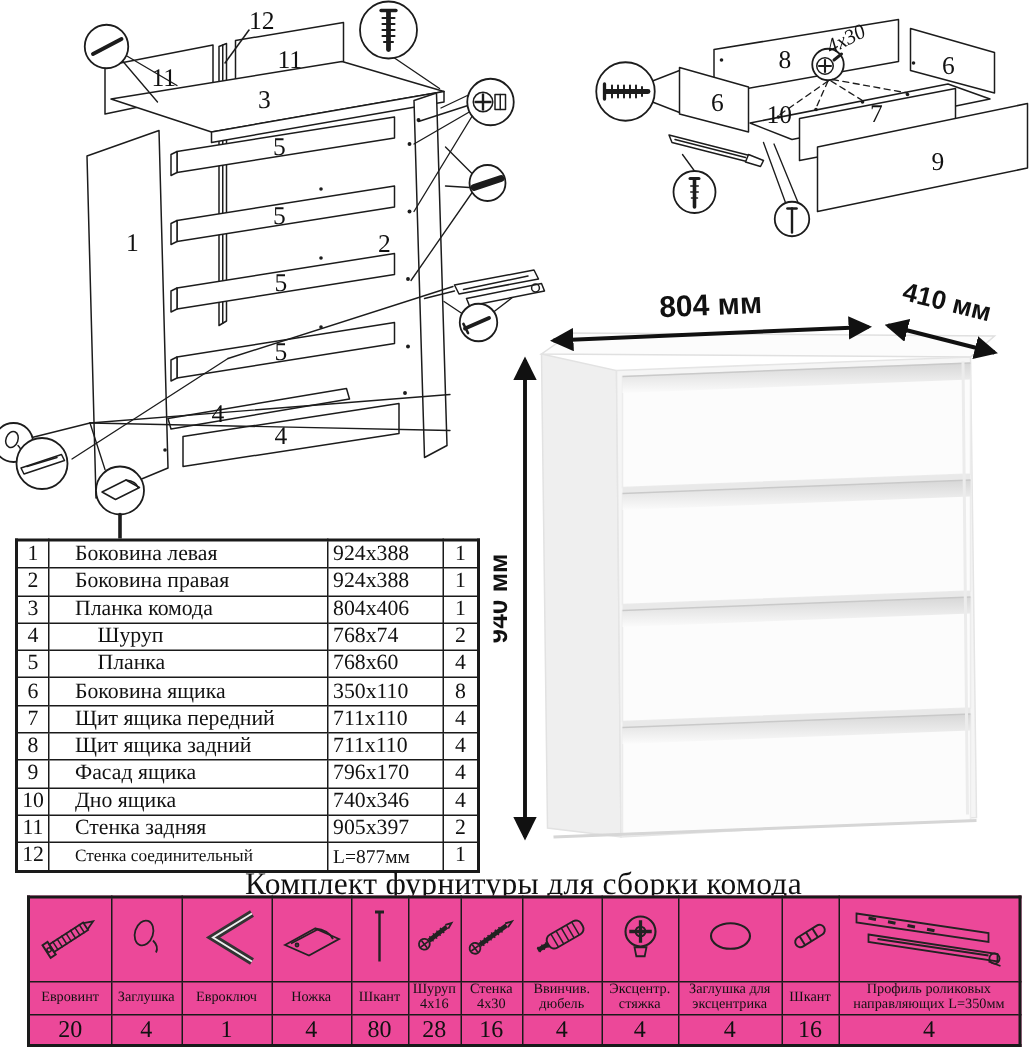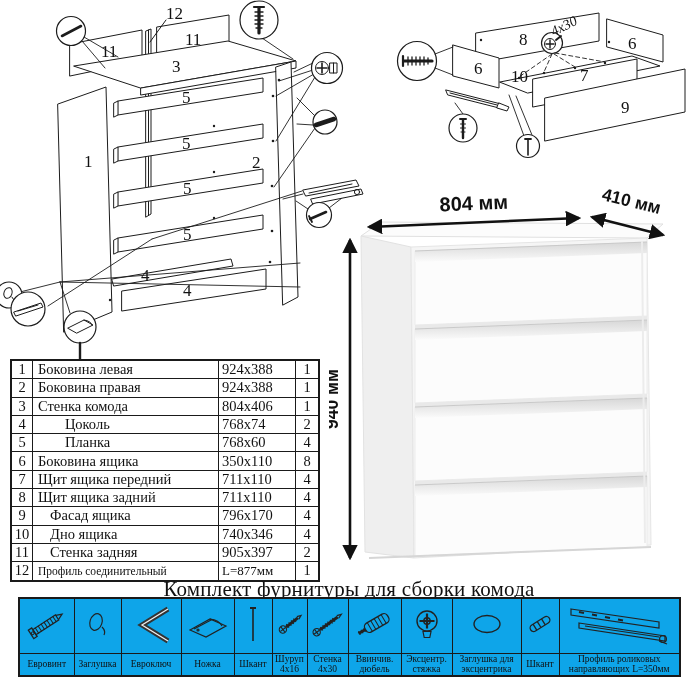--- a/index.html
+++ b/index.html
@@ -7,34 +7,34 @@
          font-family:"Liberation Serif", serif;color:#111;}
   .abs{position:absolute;}
   svg text{font-family:"Liberation Serif", serif;}
 
   
   table.parts{border-collapse:collapse;table-layout:fixed;background:#fff;
               border:2px solid #1a1a1a;}
   table.parts td{border:1px solid #1a1a1a;height:17.3px;padding:0 3px;
                  font-size:14.5px;line-height:1.05;white-space:nowrap;overflow:hidden;}
   table.parts td.c-num{width:20px;text-align:center;padding:0;}
-  table.parts td.c-name{width:150px;text-align:left;padding-left:5px;}
+  table.parts td.c-name{width:150px;text-align:left;padding-left:17px;}
   table.parts td.c-size{width:70px;text-align:left;}
   table.parts td.c-qty{width:22px;text-align:center;padding:0;}
   table.parts tr:nth-child(4) td.c-name,
   table.parts tr:nth-child(5) td.c-name{padding-left:32px;}
   table.parts tr:nth-child(9) td.c-name,
   table.parts tr:nth-child(10) td.c-name,
   table.parts tr:nth-child(11) td.c-name{padding-left:17px;}
   table.parts tr:nth-child(12) td.c-name{font-size:11.5px;}
   table.parts tr:nth-child(12) td.c-size{font-size:13px;}
 
   
   .hw-title{width:662px;text-align:center;font-size:21px;letter-spacing:.2px;margin-top:12px;}
-  table.hw{border-collapse:collapse;table-layout:fixed;background:#0ea5e9;border:2px solid #1a1a1a;}
+  table.hw{border-collapse:collapse;table-layout:fixed;background:#ec4899;border:2px solid #1a1a1a;}
   table.hw td{border:1px solid #1a1a1a;text-align:center;vertical-align:middle;padding:0;overflow:hidden;}
   table.hw tr.hw-icons td{height:54px;}
   table.hw tr.hw-names td{height:21px;font-size:9.5px;line-height:1.02;padding:0 1px;}
   table.hw tr.hw-qtys td{height:19px;font-size:16px;}
 </style>
 </head>
 <body>
 
 <div class="sheet">
 
@@ -345,27 +345,27 @@
           <td class="c-qty">1</td>
         </tr>
         <tr>
           <td class="c-num">2</td>
           <td class="c-name">Боковина правая</td>
           <td class="c-size">924x388</td>
           <td class="c-qty">1</td>
         </tr>
         <tr>
           <td class="c-num">3</td>
-          <td class="c-name">Стенка комода</td>
+          <td class="c-name">Планка комода</td>
           <td class="c-size">804x406</td>
           <td class="c-qty">1</td>
         </tr>
         <tr>
           <td class="c-num">4</td>
-          <td class="c-name">Цоколь</td>
+          <td class="c-name">Шуруп</td>
           <td class="c-size">768x74</td>
           <td class="c-qty">2</td>
         </tr>
         <tr>
           <td class="c-num">5</td>
           <td class="c-name">Планка</td>
           <td class="c-size">768x60</td>
           <td class="c-qty">4</td>
         </tr>
         <tr>
@@ -399,21 +399,21 @@
           <td class="c-qty">4</td>
         </tr>
         <tr>
           <td class="c-num">11</td>
           <td class="c-name">Стенка задняя</td>
           <td class="c-size">905x397</td>
           <td class="c-qty">2</td>
         </tr>
         <tr>
           <td class="c-num">12</td>
-          <td class="c-name">Профиль соединительный</td>
+          <td class="c-name">Стенка соединительный</td>
           <td class="c-size">L=877мм</td>
           <td class="c-qty">1</td>
         </tr>
       </tbody>
   </table>
 
   <div class="hw-title abs" style="left:18px;top:565px;">Комплект фурнитуры для сборки комода</div>
 
   <table class="hw abs" style="left:18px;top:597px;">
     <colgroup>
@@ -528,15 +528,29 @@
           <td>Ножка</td>
           <td>Шкант</td>
           <td>Шуруп 4x16</td>
           <td>Стенка 4x30</td>
           <td>Ввинчив. дюбель</td>
           <td>Эксцентр. стяжка</td>
           <td>Заглушка для эксцентрика</td>
           <td>Шкант</td>
           <td>Профиль роликовых направляющих L=350мм</td>
         </tr>
+      <tr class="hw-qtys">
+          <td>20</td>
+          <td>4</td>
+          <td>1</td>
+          <td>4</td>
+          <td>80</td>
+          <td>28</td>
+          <td>16</td>
+          <td>4</td>
+          <td>4</td>
+          <td>4</td>
+          <td>16</td>
+          <td>4</td>
+        </tr>
     </tbody>
   </table>
 </div>
 
 </body></html>

